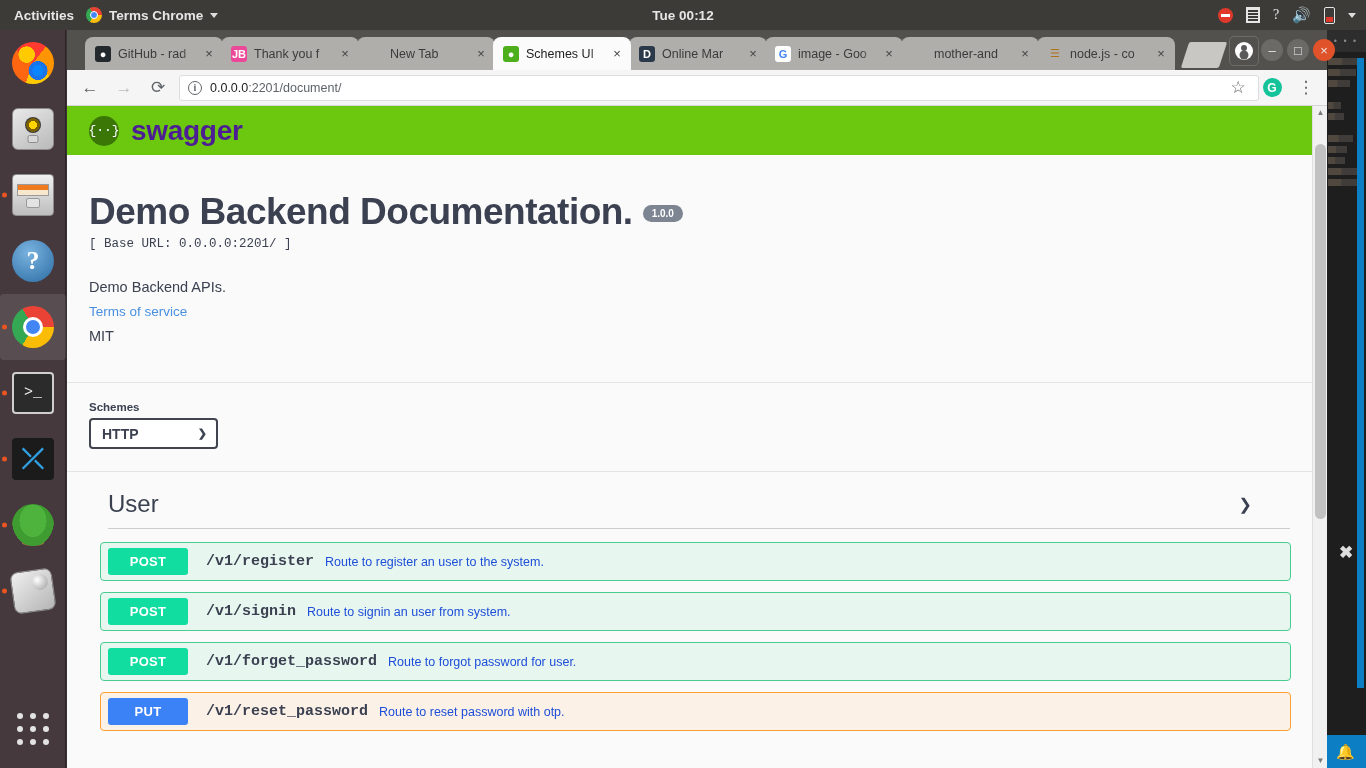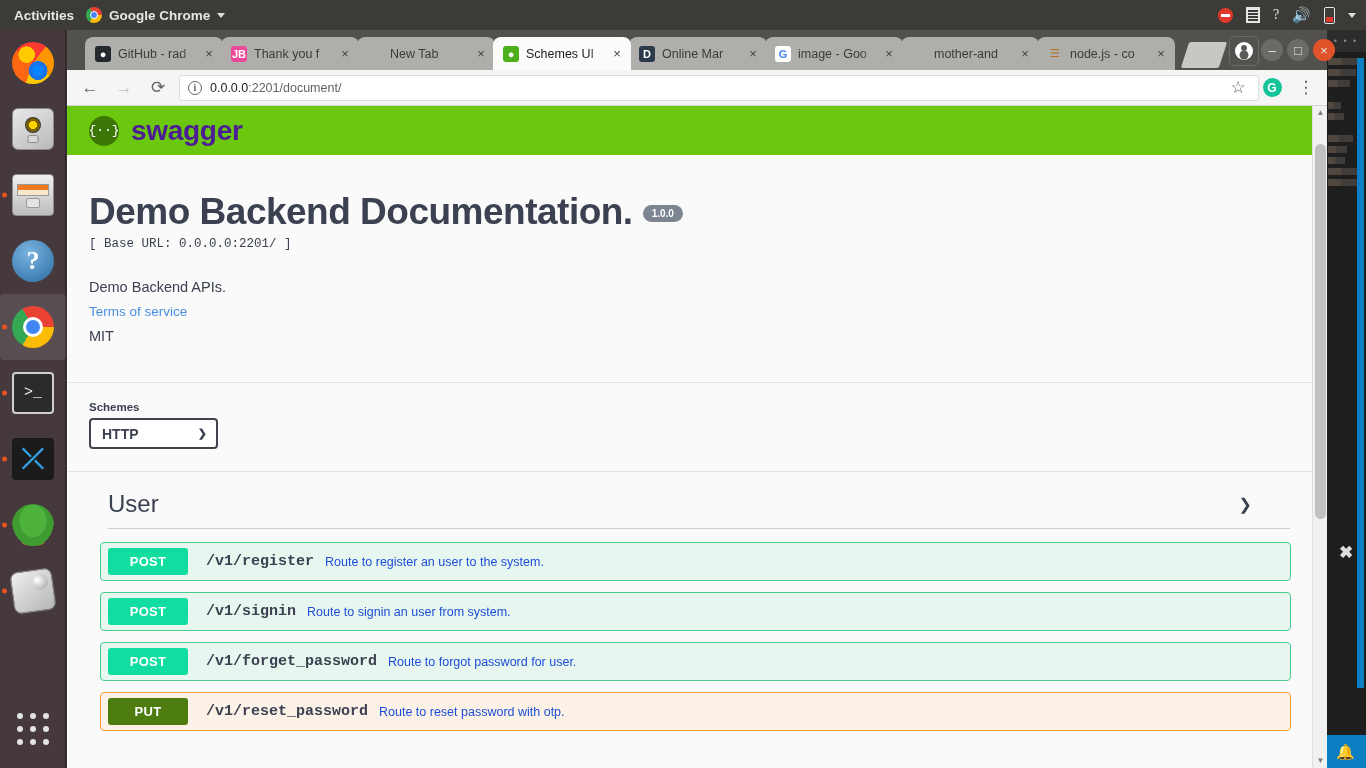--- a/index.html
+++ b/index.html
@@ -354,21 +354,21 @@
   .op.post { background:#e8f6f0; border-color:#49cc90; }
   .op.put  { background:#fbf1e6; border-color:#fca130; }
   .op-method {
     width:80px; height:27px; border-radius:3px;
     color:#fff; font-size:13px; font-weight:bold;
     display:flex; align-items:center; justify-content:center;
     font-family:"Liberation Sans", sans-serif;
     letter-spacing:0.3px;
   }
   .op.post .op-method { background:#10dd9f; }
-  .op.put  .op-method { background:#4d7c0f; }
+  .op.put  .op-method { background:#3b82f6; }
   .op-path {
     font-family:"Liberation Mono", monospace; font-size:15px; font-weight:bold;
     color:#3b4151; margin-left:18px;
   }
   .op-summary { font-size:12.5px; color:#1d4ed8; margin-left:11px; }
 </style>
 </head>
 <body>
 
 <div id="desktop">
@@ -392,23 +392,24 @@
     </div>
     <div class="be-blue"></div>
     <div class="be-x">✖</div>
     <div class="be-bell">🔔</div>
   </div>
 
   <div id="topbar">
     <div class="tb-activities">Activities</div>
     <div class="tb-app">
       <span class="chrome-ball"></span>
-      <span>Google Chrome</span>
+      <span>Terms Chrome</span>
       <span class="caret-down"></span>
     </div>
+    <div class="tb-clock">Tue 00:12</div>
     <div class="tb-right">
       <span style="display:inline-block;width:15px;height:15px;border-radius:50%;background:#e0392b;position:relative;">
         <span style="position:absolute;left:3px;top:6px;width:9px;height:3px;background:#fff;"></span>
       </span>
       <span style="display:inline-block;width:14px;height:16px;background:#e6e6e6;position:relative;">
         <span style="position:absolute;left:2px;top:3px;width:10px;height:1.5px;background:#3c3b37;box-shadow:0 3px 0 #3c3b37,0 6px 0 #3c3b37,0 9px 0 #3c3b37;"></span>
       </span>
       <span style="font-size:14px;color:#e6e6e6;font-family:'Liberation Serif',serif;">?</span>
       <span style="font-size:15px;color:#e6e6e6;">🔊</span>
       <span style="display:inline-block;width:11px;height:17px;border:1.5px solid #e6e6e6;border-radius:2px;position:relative;">

